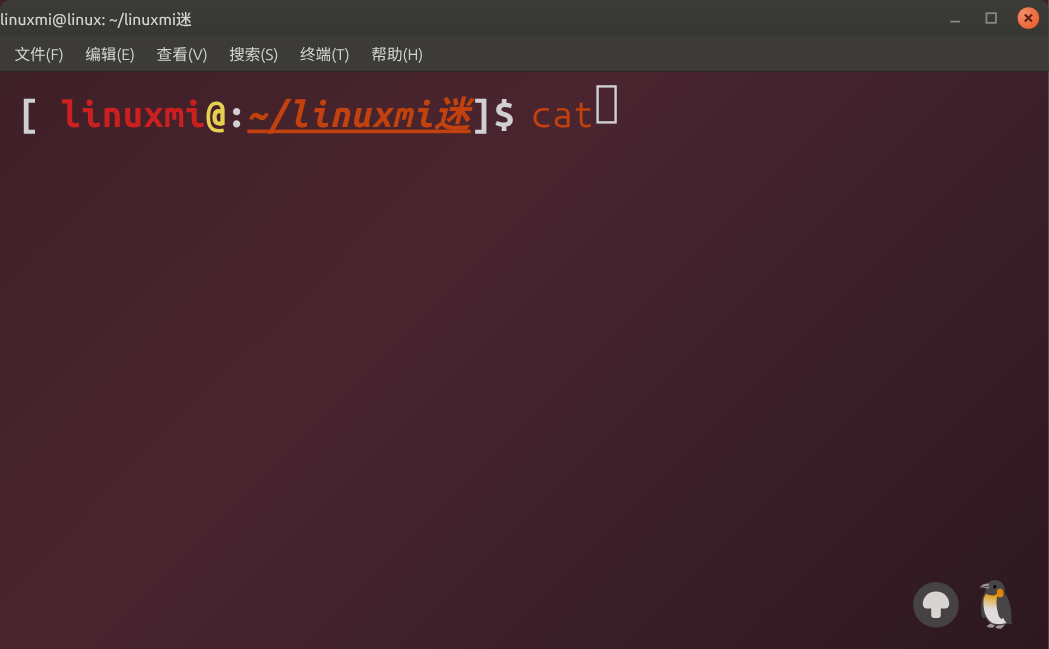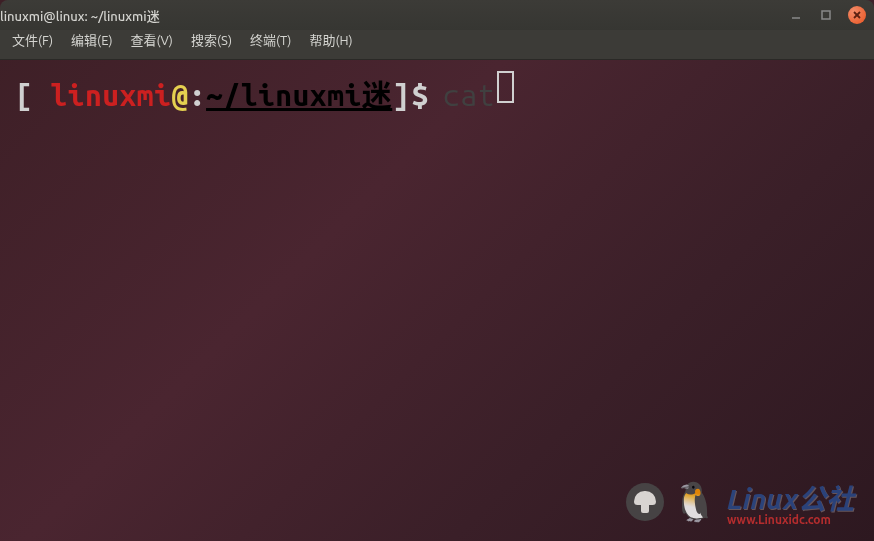--- a/index.html
+++ b/index.html
@@ -66,21 +66,21 @@
       justify-content: center;
       color: #5c2010;
       font-size: 11px;
       font-weight: bold;
     }
     
     .menubar {
       height: 30px;
       background: #3c3b37;
       display: flex;
-      align-items: flex-start;
+      align-items: center;
       padding: 0 12px;
       gap: 18px;
       border-bottom: 1px solid #2a2926;
     }
     
     .menu-item {
       color: #d4d4d0;
       font-size: 13px;
       cursor: pointer;
     }
@@ -116,31 +116,32 @@
     .host {
       color: #2aa02a;
       text-decoration: underline;
     }
     
     .colon {
       color: #d0d0d0;
     }
     
     .path {
-      color: #000000;
+      color: #c2410c;
       text-decoration: underline;
+      font-style: italic;
     }
     
     .dollar {
       color: #d0d0d0;
       margin-left: 2px;
     }
     
     .command {
-      color: #404040;
+      color: #c2410c;
       margin-left: 14px;
       font-weight: normal;
     }
     
     .cursor-block {
       display: inline-block;
       width: 17px;
       height: 32px;
       border: 2px solid #d0d0d0;
       margin-left: 2px;
@@ -259,17 +260,13 @@
       <span class="bracket">]</span>
       <span class="dollar">$</span>
       <span class="command">cat</span>
       <span class="cursor-block"></span>
   </div>
 </div>
 
 <div class="watermark">
   <div class="mushroom"></div>
   <span class="tux-icon">🐧</span>
-  <div class="watermark-text">
-    <span class="watermark-main">Linux公社</span>
-    <span class="watermark-sub">www.Linuxidc.com</span>
-  </div>
 </div>
 
 </body></html>

